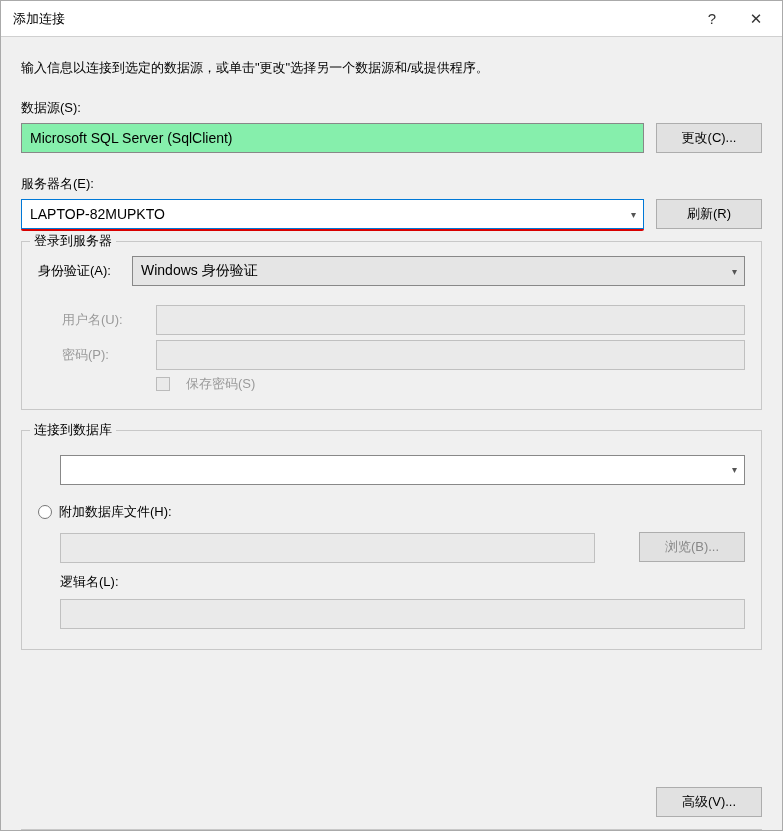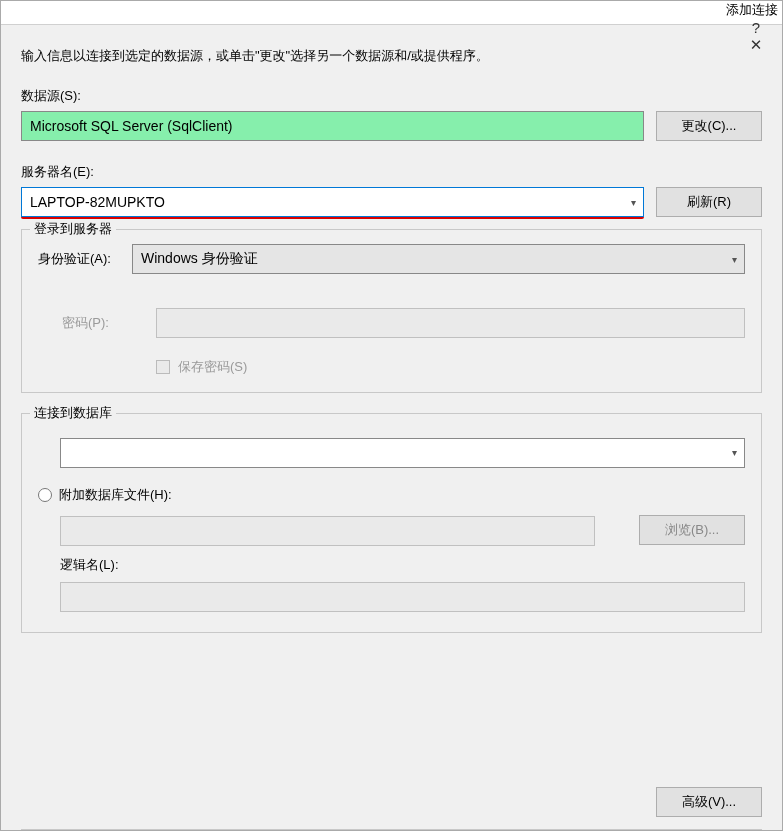--- a/index.html
+++ b/index.html
@@ -15,27 +15,26 @@
     }
     .dialog {
       width: 783px;
       height: 831px;
       background: #f0f0f0;
       border: 1px solid #aaa;
       display: flex;
       flex-direction: column;
     }
     .titlebar {
-      height: 24px;
+      height: 36px;
       background: #fff;
       border-bottom: 1px solid #d0d0d0;
       display: flex;
-      align-items: flex-end;
+      align-items: center;
       padding: 0 4px 0 12px;
-      flex-direction: column;
     }
     .titlebar-title {
       flex: 1;
       font-size: 13px;
     }
     .titlebar-btn {
       width: 44px;
       height: 32px;
       display: flex;
       align-items: center;
@@ -152,21 +151,21 @@
       position: absolute;
       top: -10px;
       left: 8px;
       background: #f0f0f0;
       padding: 0 4px;
       font-size: 13px;
     }
     .form-row {
       display: flex;
       align-items: center;
-      margin-bottom: 20px;
+      margin-bottom: 5px;
     }
     .form-row .lbl {
       width: 94px;
       text-align: left;
       font-size: 13px;
       padding-right: 4px;
     }
     .form-row .lbl.disabled {
       color: #9a9a9a;
     }
@@ -176,21 +175,21 @@
     .indent {
       padding-left: 24px;
     }
     .text-input.disabled-box {
       background: #eaeaea;
       border: 1px solid #c0c0c0;
     }
     .checkbox-row {
       display: flex;
       align-items: center;
-      gap: 8px;
+      gap: 16px;
       padding-left: 94px;
     }
     .chk {
       width: 14px;
       height: 14px;
       border: 1px solid #bbb;
       background: #eaeaea;
     }
     .chk-label.disabled {
       color: #9a9a9a;
@@ -276,20 +275,26 @@
         <div class="ctl combo-wrap">
           <input class="combo-plain grey" type="text" readonly="" value="Windows 身份验证" style="">
           <span class="combo-arrow">▾</span>
         </div>
       </div>
 
       <div class="spacer14"></div>
 
       <div class="indent">
         <div class="form-row">
+          <div class="lbl disabled">用户名(U):</div>
+          <div class="ctl">
+            <input class="text-input disabled-box" type="text" disabled="" value="" style="">
+          </div>
+        </div>
+        <div class="form-row">
           <div class="lbl disabled">密码(P):</div>
           <div class="ctl">
             <input class="text-input disabled-box" type="password" disabled="" value="" style="">
           </div>
         </div>
         <div class="checkbox-row">
           <div class="chk"></div>
           <span class="chk-label disabled">保存密码(S)</span>
         </div>
       </div>

